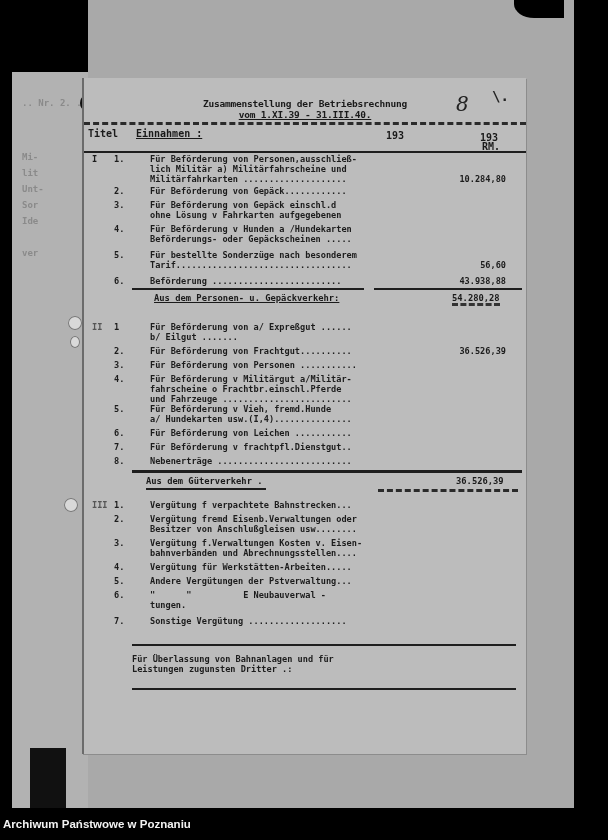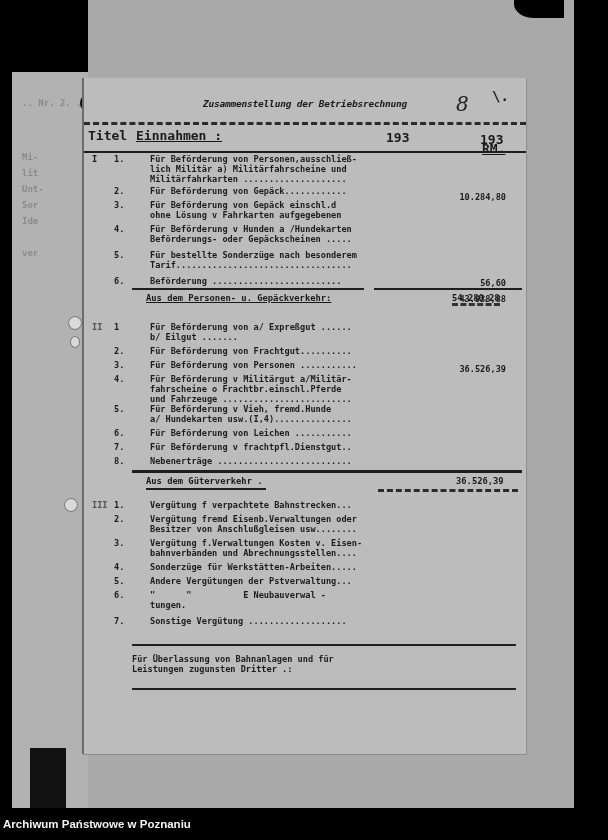--- a/index.html
+++ b/index.html
@@ -27,39 +27,39 @@
   }
   .page {
     position: absolute; left: 82px; top: 78px; width: 442px; height: 676px;
     background: #bcbcbc; border-left: 2px solid #6b6b6b;
     box-shadow: 1px 1px 0 #8c8c8c;
   }
   .title {
     position: absolute; left: 0; width: 442px; text-align: center; font-weight: bold;
     font-size: 9.5px; color: #1a1a1a; letter-spacing: -0.2px;
   }
-  .title.l1 { top: 20px; font-style: italic; }
+  .title.l1 { top: 20px; }
   .title.l2 { top: 31px; text-decoration: underline; }
   .pagenum {
     position: absolute; left: 372px; top: 14px; font-family: "DejaVu Serif", serif;
     font-style: italic; font-size: 20px; color: #222;
   }
   .mark { position: absolute; left: 408px; top: 10px; font-size: 14px; color: #222; font-weight: bold; }
   .dashline {
     position: absolute; left: 0; width: 442px; height: 0; border-top: 3px dashed #2a2a2a;
   }
   .solid { position: absolute; height: 0; border-top: 2px solid #1e1e1e; }
-  .hdr { position: absolute; font-weight: bold; font-size: 13px; color: #1a1a1a; }
+  .hdr { position: absolute; font-weight: bold; font-size: 10px; color: #1a1a1a; }
   .row { position: absolute; left: 0; width: 442px; font-size: 8.6px; font-weight: bold; color: #1c1c1c; line-height: 10px; }
   .row .sec { position: absolute; left: 8px; }
   .row .num { position: absolute; left: 30px; }
   .row .txt { position: absolute; left: 66px; width: 236px; white-space: pre-line; }
-  .row .amt { position: absolute; right: 20px; text-align: right; margin-top: 18px; }
+  .row .amt { position: absolute; right: 20px; text-align: right; }
   .sum { position: absolute; font-size: 8.8px; font-weight: bold; color: #1a1a1a; }
-  .sum.u { text-decoration: underline; }
+  .sum.u { text-decoration: underline; margin-left: 8px; }
   .hole {
     position: absolute; width: 14px; height: 14px; border-radius: 50%;
     background: #d9d9d9; box-shadow: 0 0 0 1px #777 inset;
   }
   .footer-label {
     position: absolute; left: 3px; top: 818px; color: #f2f2f2;
     font-family: "Liberation Sans", sans-serif; font-size: 11.5px; font-weight: bold;
   }
   .binder-dot { position: absolute; left: 80px; top: 96px; width: 10px; height: 14px; border-radius: 50%; background: #111; }
 </style>
@@ -78,20 +78,21 @@
   <div class="ghost" style="top:128px">Sor</div>
   <div class="ghost" style="top:144px">Ide</div>
   <div class="ghost" style="top:176px">ver</div>
   <div class="dark-slot"></div>
 </div>
 
 <div class="binder-dot"></div>
 
 <div class="page">
   <div class="title l1">Zusammenstellung der Betriebsrechnung</div>
+  <div class="title l2">vom 1.XI.39 - 31.III.40.</div>
   <div class="pagenum">8</div>
   <div class="mark">\.</div>
 
   <div class="dashline" style="top:44px"></div>
 
   <div class="hdr" style="left:4px;top:50px">Titel</div>
   <div class="hdr" style="left:52px;top:50px;text-decoration:underline">Einnahmen :</div>
   <div class="hdr" style="left:302px;top:52px">193</div>
   <div class="hdr" style="left:396px;top:54px">193</div>
   <div class="hdr" style="left:398px;top:63px;text-decoration:underline">RM.</div>
@@ -189,21 +190,21 @@
     <span class="txt" style="width:250px">Vergütung fremd Eisenb.Verwaltungen oder
 Besitzer von Anschlußgleisen usw........</span>
   </div>
   <div class="row" style="top:460px">
     <span class="num">3.</span>
     <span class="txt" style="width:250px">Vergütung f.Verwaltungen Kosten v. Eisen-
 bahnverbänden und Abrechnungsstellen....</span>
   </div>
   <div class="row" style="top:484px">
     <span class="num">4.</span>
-    <span class="txt">Sonderzüge für Werkstätten-Arbeiten.....</span>
+    <span class="txt">Vergütung für Werkstätten-Arbeiten.....</span>
   </div>
   <div class="row" style="top:498px">
     <span class="num">5.</span>
     <span class="txt">Andere Vergütungen der Pstverwaltung...</span>
   </div>
   <div class="row" style="top:512px">
     <span class="num">6.</span>
     <span class="txt" style="white-space:pre">"      "          E Neubauverwal -
 tungen.</span>
   </div>

